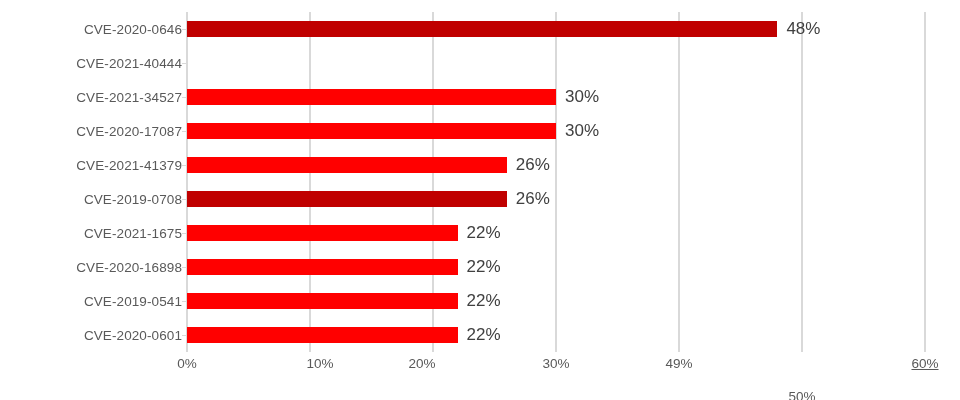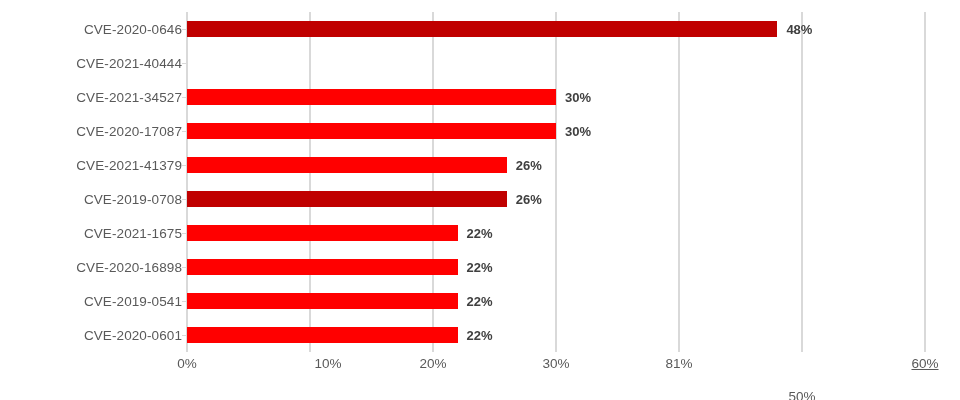--- a/index.html
+++ b/index.html
@@ -78,25 +78,24 @@
     align-items: center;
   }
   .bar {
     height: 16px;
     background: #ff0000;
   }
   .bar.dark {
     background: #c00000;
   }
   .bar-value {
-    font-size: 13px;
+    font-size: 17px;
     color: #404040;
     margin-left: 9px;
     white-space: nowrap;
-    font-weight: bold;
   }
 
   .x-axis {
     position: absolute;
     left: 0;
     top: 356px;
     width: 960px;
     height: 24px;
   }
   .x-tick-label {
@@ -197,21 +196,21 @@
         <div class="cat-tick" style="top: 17px;"></div>
         <div class="bar-wrap">
           <div class="bar" style="width: 270.6px; background: rgb(255, 0, 0);"></div>
           <span class="bar-value">22%</span>
         </div>
       </div>
     </div>
 
   <div class="x-axis">
       <span class="x-tick-label" style="left: 187px;">0%</span>
-      <span class="x-tick-label" style="left: 328px;">10%</span>
-      <span class="x-tick-label" style="left: 433px;">20%</span>
+      <span class="x-tick-label" style="left: 320px;">10%</span>
+      <span class="x-tick-label" style="left: 422px;">20%</span>
       <span class="x-tick-label" style="left: 556px;">30%</span>
-      <span class="x-tick-label" style="left: 679px;">81%</span>
+      <span class="x-tick-label" style="left: 679px;">49%</span>
       <span class="x-tick-label" style="left: 802px; margin-top: 33px;">50%</span>
       <span class="x-tick-label" style="left: 925px; text-decoration: underline;">60%</span>
     </div>
 
 </div>
 
 </body></html>

